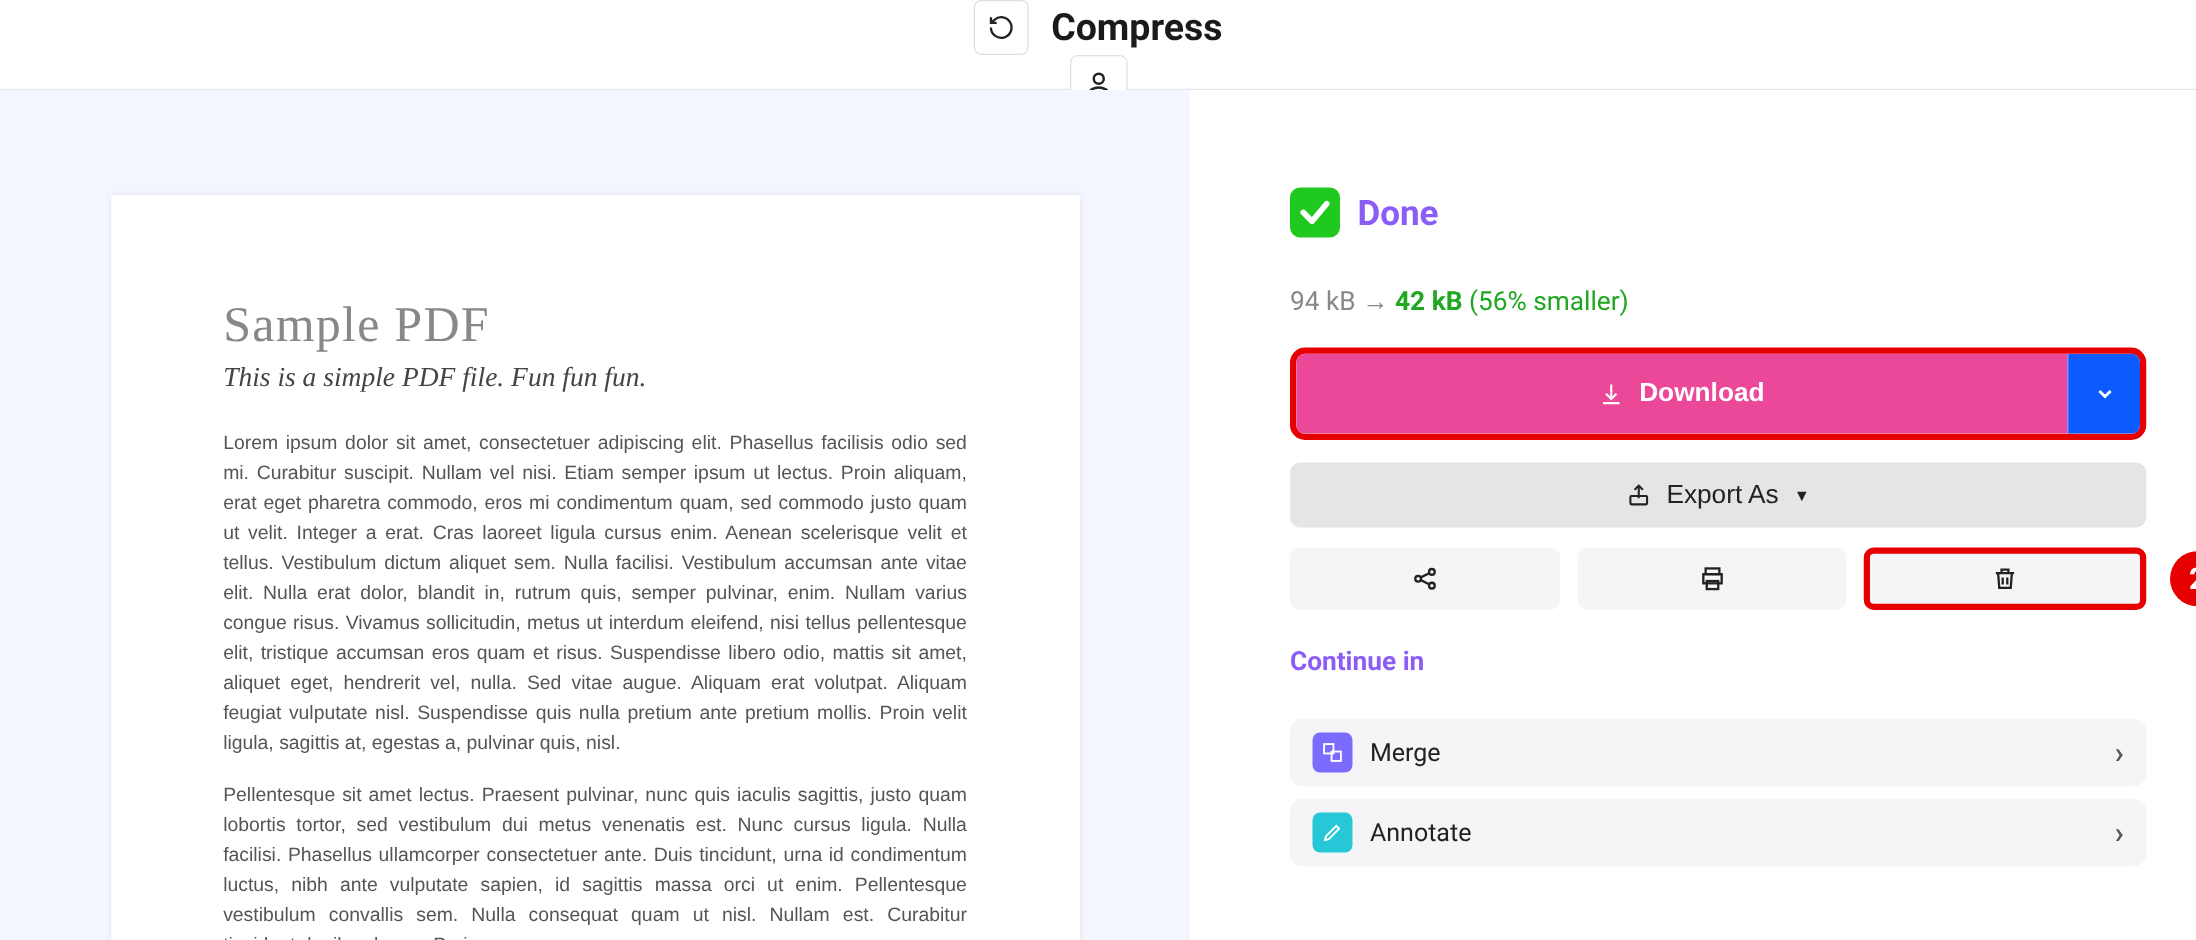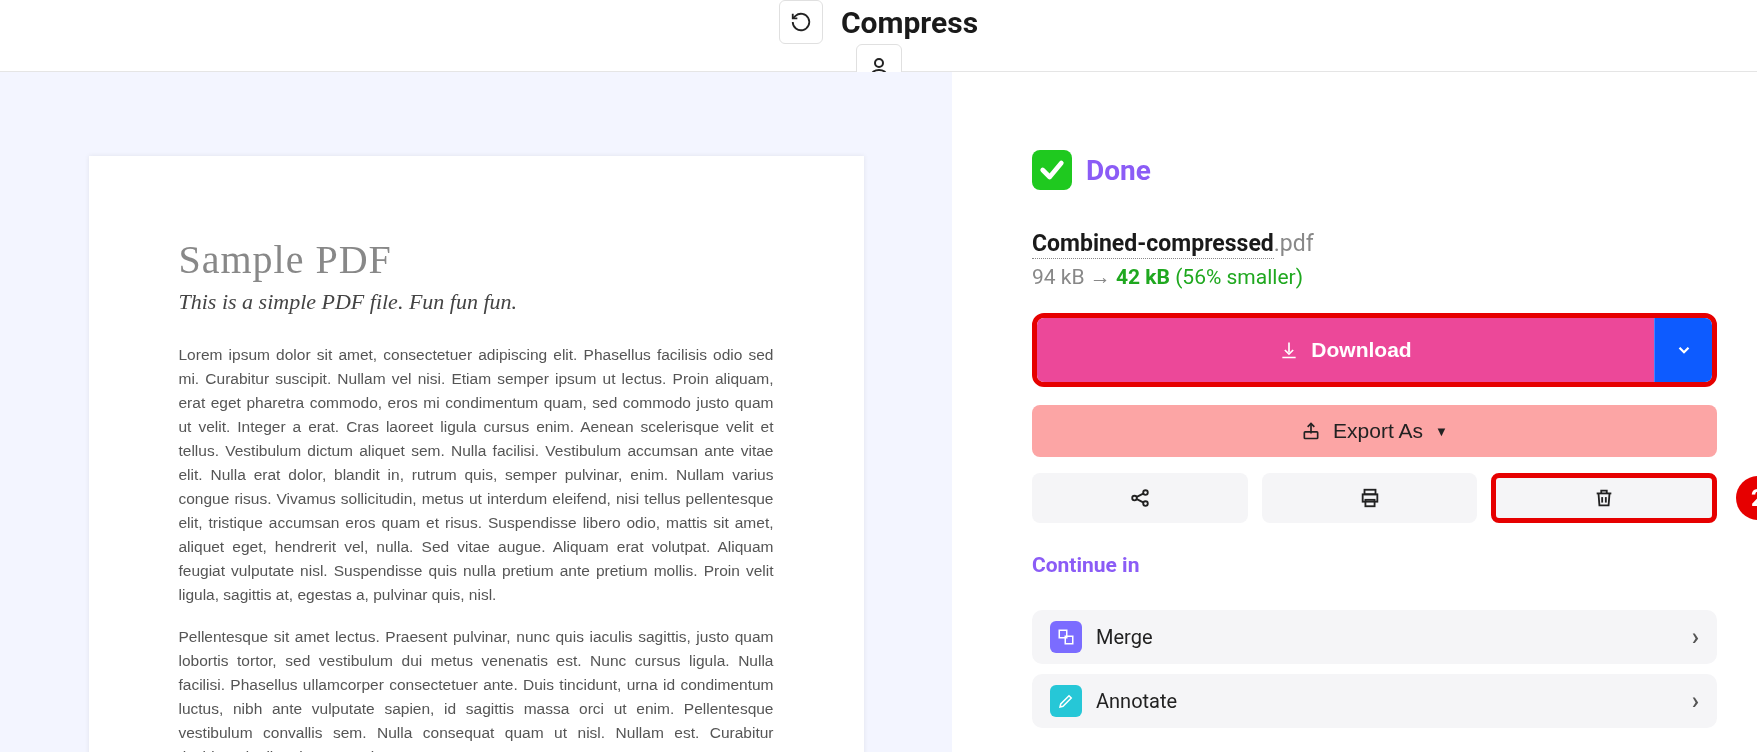--- a/index.html
+++ b/index.html
@@ -196,21 +196,21 @@
     font-size: 24px;
     font-weight: 700;
     display: flex;
     align-items: center;
     justify-content: center;
     position: absolute;
   }
 
   .export-btn {
     width: 100%;
-    background: #fca5a5;
+    background: #e5e5e5;
     border: none;
     border-radius: 8px;
     height: 52px;
     display: flex;
     align-items: center;
     justify-content: center;
     gap: 12px;
     font-size: 21px;
     color: #222;
     cursor: pointer;
@@ -314,23 +314,20 @@
   <div class="right-pane">
     <div class="done-row">
       <div class="check-box">
         <svg class="icon-svg" width="28" height="28" viewBox="0 0 24 24" fill="none" stroke="#fff" stroke-width="4" stroke-linecap="round" stroke-linejoin="round">
             <polyline points="4 12 10 18 20 6"></polyline>
           </svg>
       </div>
       <div class="done-text">Done</div>
     </div>
 
-    <div class="filename-row">
-      <span class="filename-main">Combined-compressed</span><span class="filename-ext">.pdf</span>
-    </div>
     <div class="size-row">
       <span>94 kB</span>
       <span>→</span>
       <span class="size-new">42 kB</span>
       <span class="size-pct">(56% smaller)</span>
     </div>
 
     <div class="download-wrap">
 
       <button class="download-btn">

